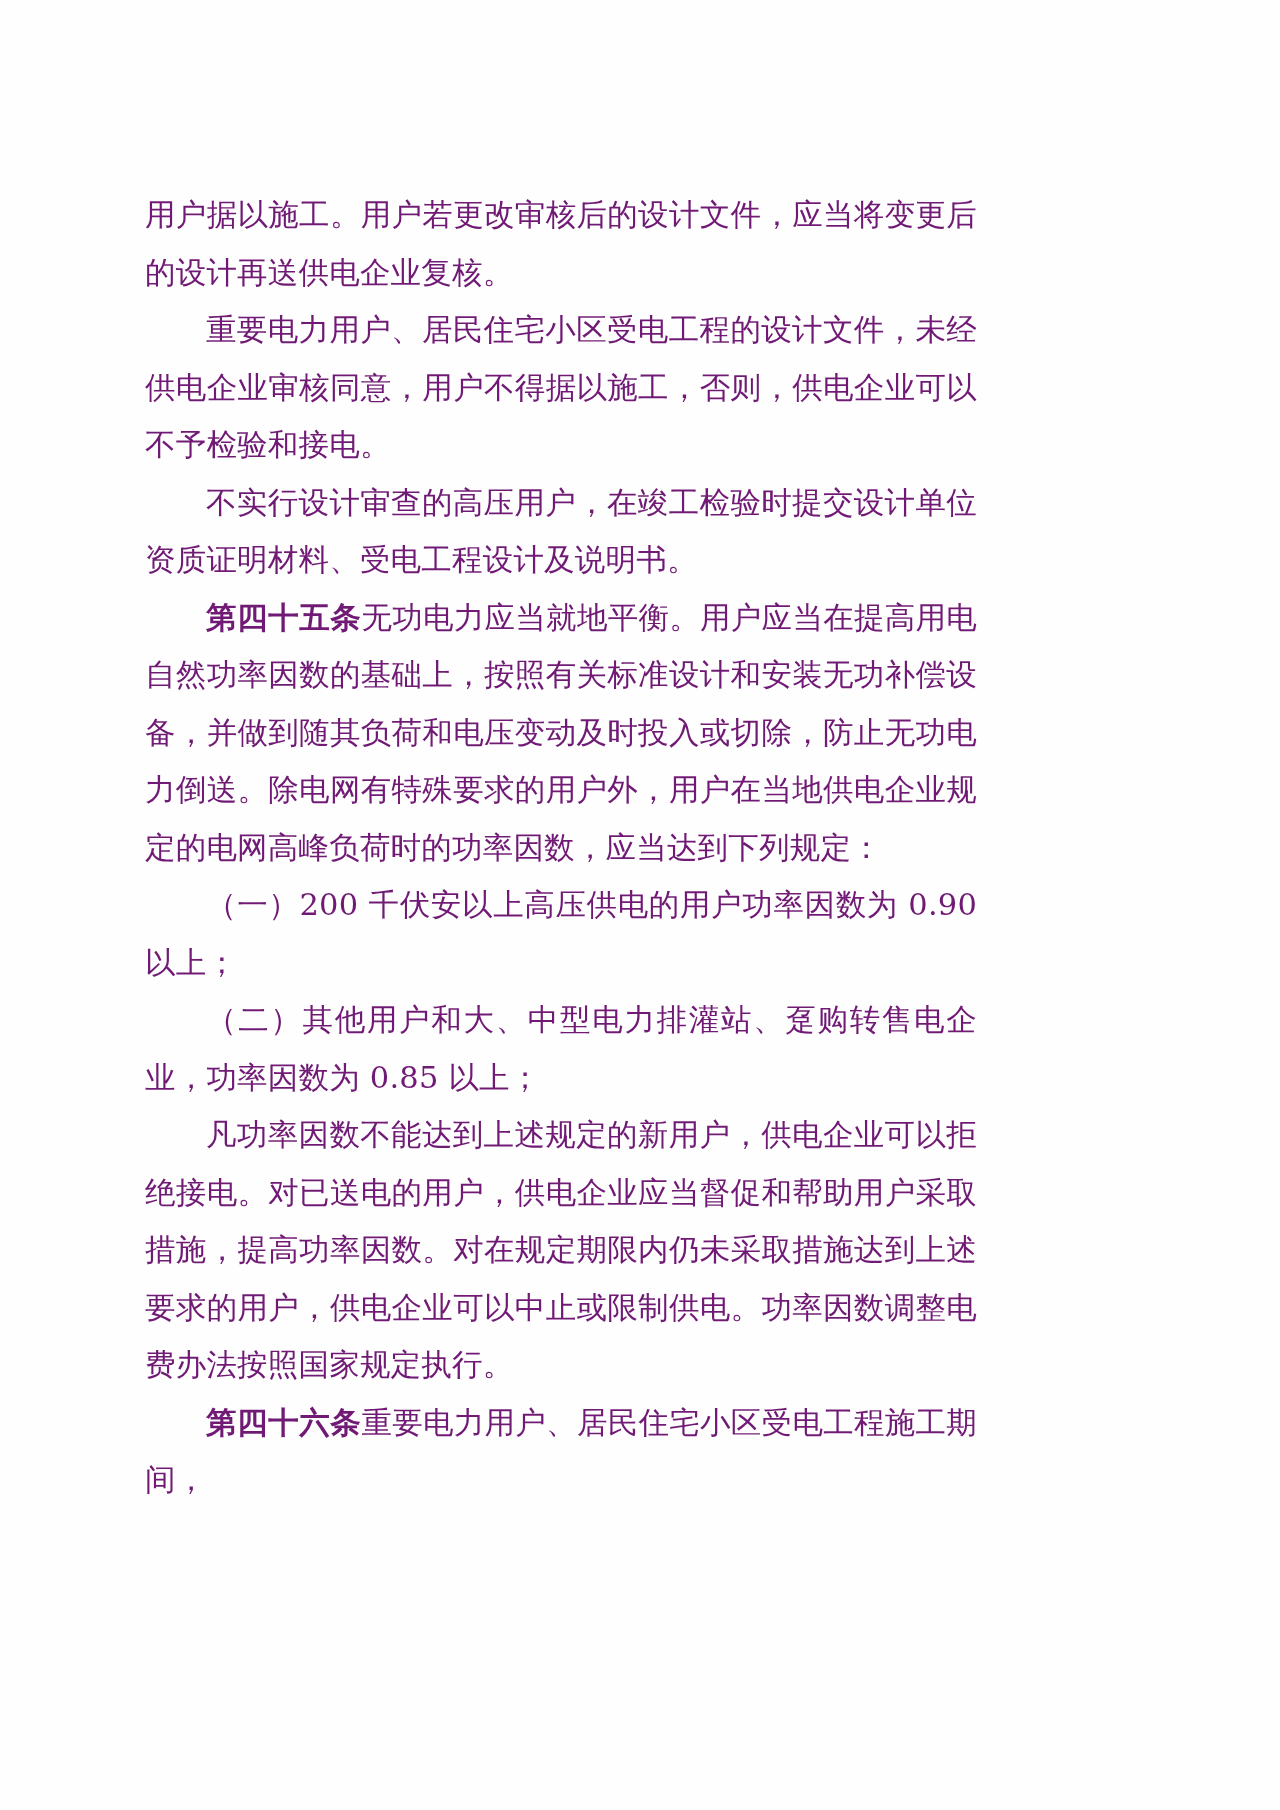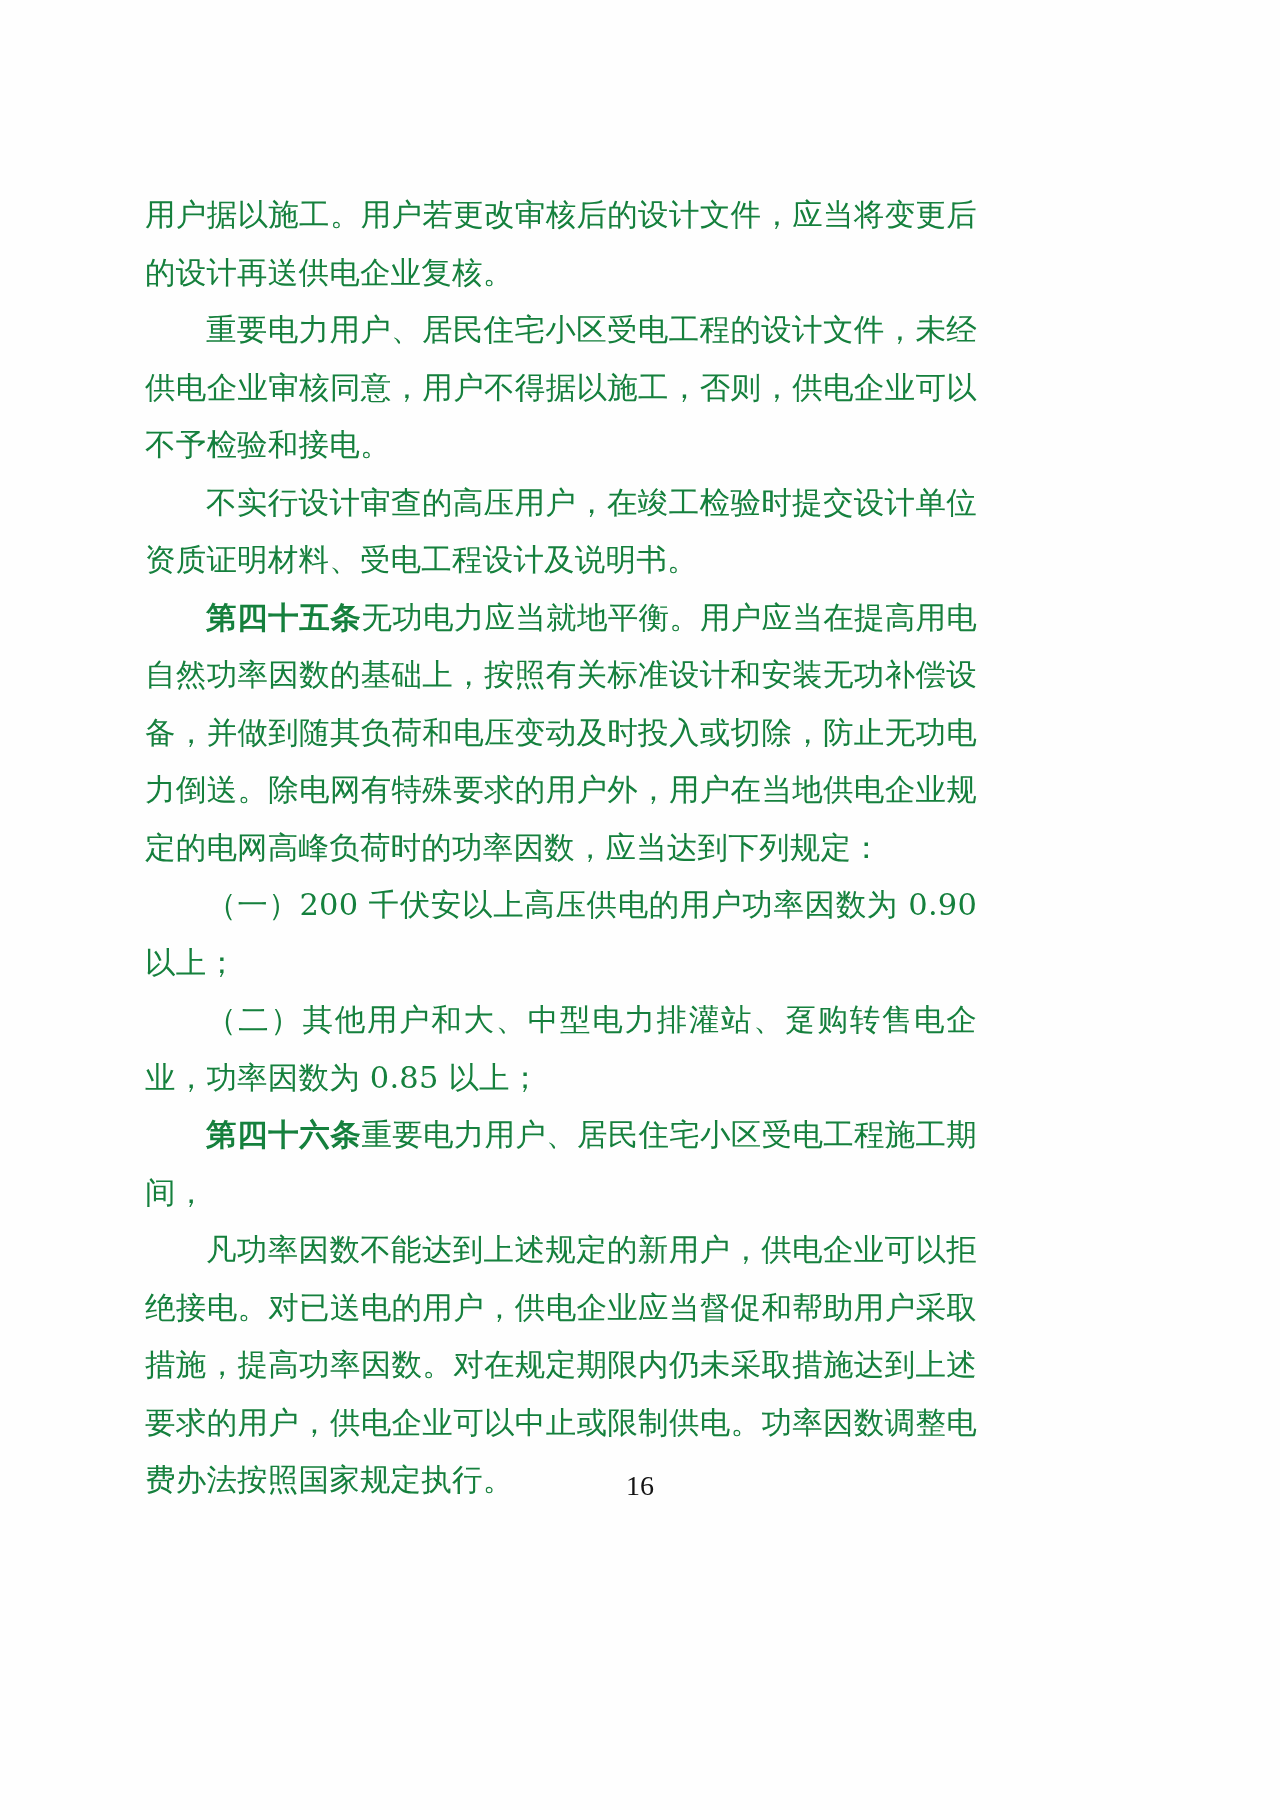--- a/index.html
+++ b/index.html
@@ -31,21 +31,21 @@
     width: 832px;
   }
 
   .para {
     margin: 0 0 0 0;
     font-size: 30.5px;
     line-height: 57.5px;
     letter-spacing: 0.2px;
     text-align: justify;
     text-justify: inter-character;
-    color: #15803d;
+    color: #701a75;
     font-weight: 400;
     -webkit-font-smoothing: antialiased;
   }
 
   
   .para.indent {
     text-indent: 61px;
   }
 
   
@@ -83,21 +83,20 @@
 
     <p class="para indent">不实行设计审查的高压用户，在竣工检验时提交设计单位资质证明材料、受电工程设计及说明书。</p>
 
     <p class="para indent"><span class="article-label">第四十五条</span><span>无功电力应当就地平衡。用户应当在提高用电自然功率因数的基础上，按照有关标准设计和安装无功补偿设备，并做到随其负荷和电压变动及时投入或切除，防止无功电力倒送。除电网有特殊要求的用户外，用户在当地供电企业规定的电网高峰负荷时的功率因数，应当达到下列规定：</span></p>
 
     <p class="para item">（一）200 千伏安以上高压供电的用户功率因数为 0.90 以上；</p>
 
     <p class="para item">（二）其他用户和大、中型电力排灌站、趸购转售电企业，功率因数为 0.85 以上；</p>
 
 
+    <p class="para indent">凡功率因数不能达到上述规定的新用户，供电企业可以拒绝接电。对已送电的用户，供电企业应当督促和帮助用户采取措施，提高功率因数。对在规定期限内仍未采取措施达到上述要求的用户，供电企业可以中止或限制供电。功率因数调整电费办法按照国家规定执行。</p>
+
     <p class="para indent"><span class="article-label">第四十六条</span><span>重要电力用户、居民住宅小区受电工程施工期间，</span></p>
-
-    <p class="para indent">凡功率因数不能达到上述规定的新用户，供电企业可以拒绝接电。对已送电的用户，供电企业应当督促和帮助用户采取措施，提高功率因数。对在规定期限内仍未采取措施达到上述要求的用户，供电企业可以中止或限制供电。功率因数调整电费办法按照国家规定执行。</p>
 
   </div>
 
-  <div class="page-number">16</div>
 
 </div>
 
 </body></html>

